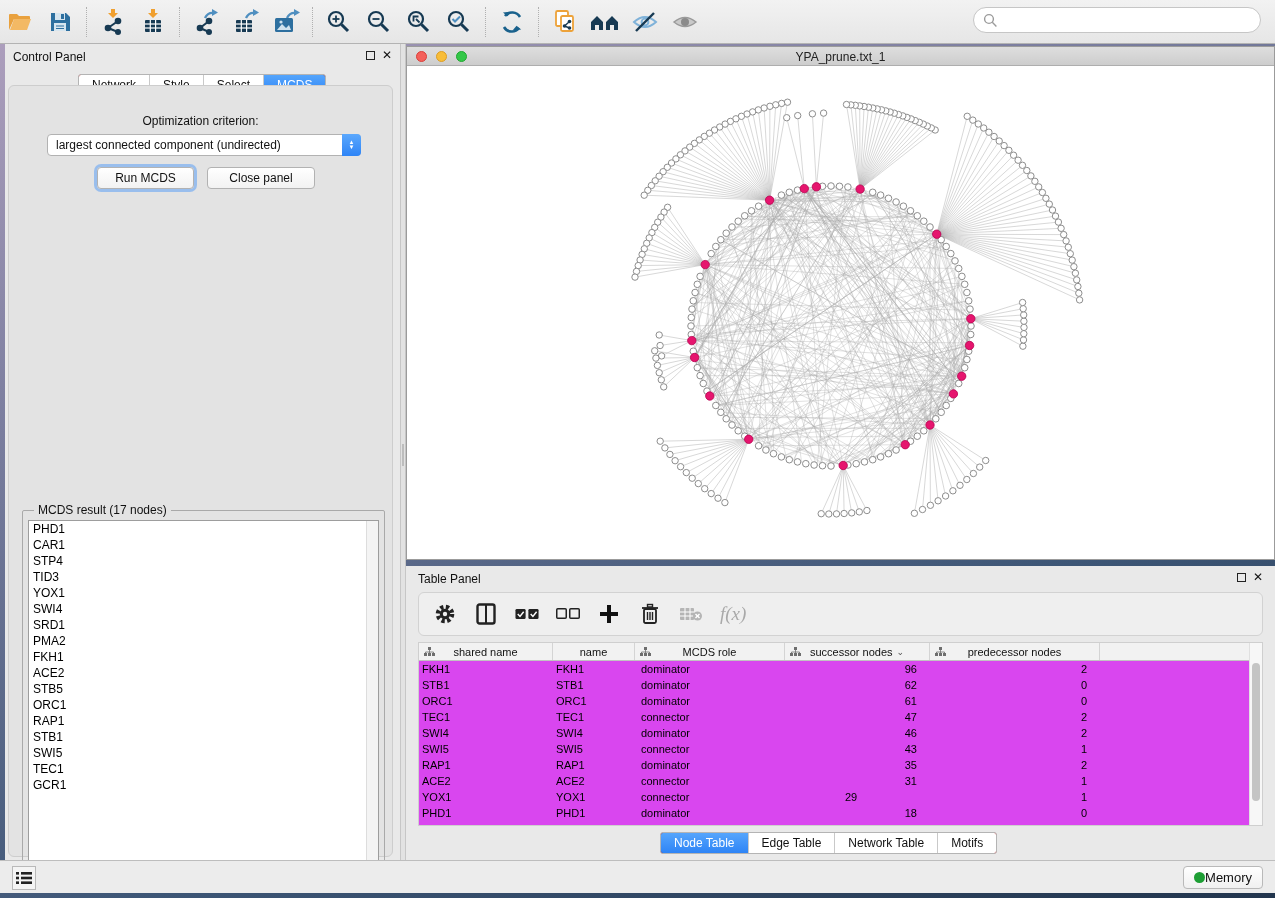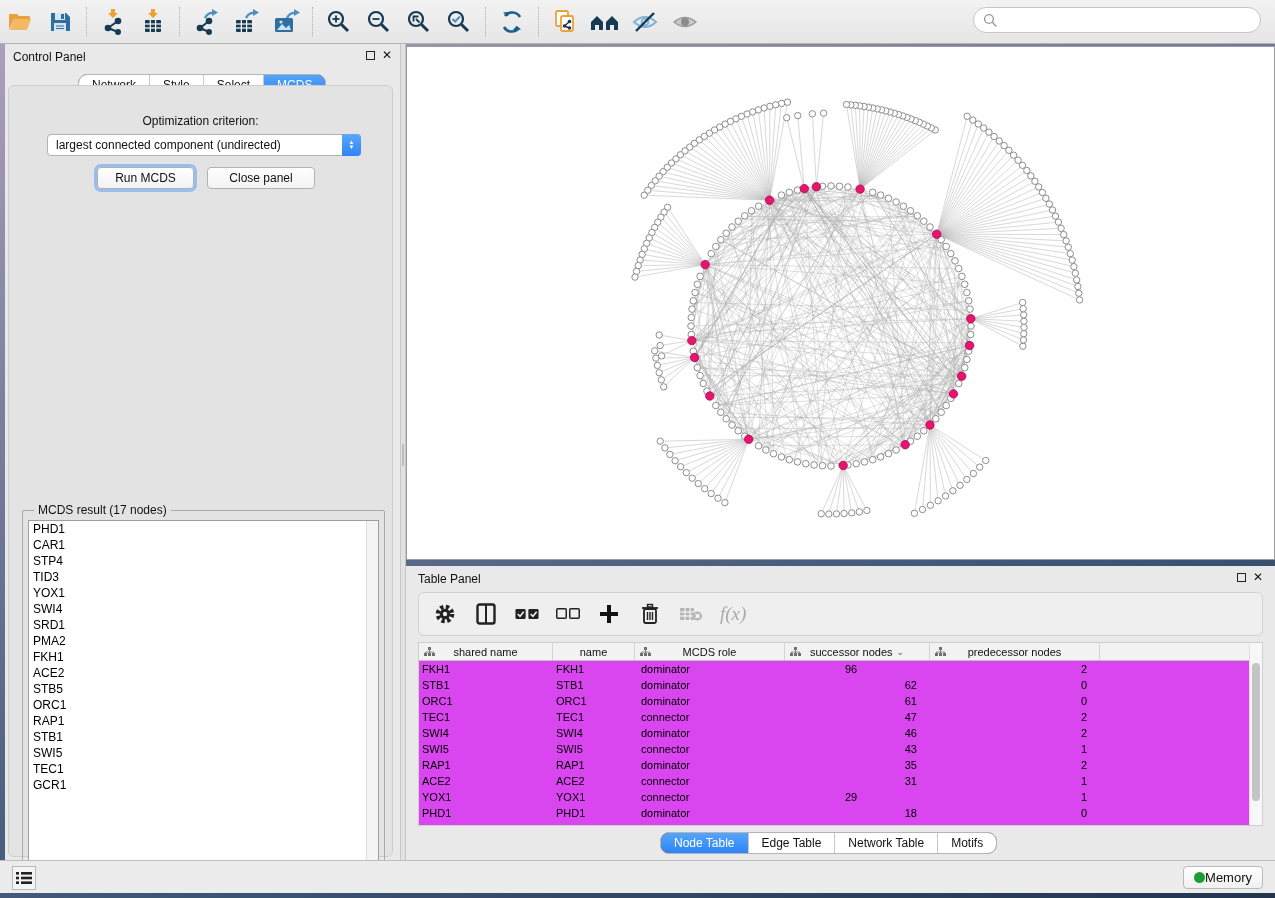--- a/index.html
+++ b/index.html
@@ -23,21 +23,21 @@
   #bottom-strip { position:absolute; left:0; top:893px; width:1275px; height:5px; background:transparent; }
 
   
   #control-panel { position:absolute; left:5px; top:44px; width:395px; height:816px; background:#e9e9e9; }
   .panel-title-row { position:absolute; left:0; top:0; width:100%; height:24px; }
   .panel-title { position:absolute; left:8px; top:6px; font-size:12px; color:#111; }
   .win-btns { position:absolute; right:8px; top:6px; display:flex; gap:7px; align-items:center; }
   .float-btn { width:9px; height:9px; border:1.5px solid #222; display:inline-block; }
   .close-btn { font-size:12px; font-weight:bold; color:#111; line-height:10px; }
 
-  .seg-tabs { position:absolute; display:flex; background:#b91c1c; border:1px solid #b4b4b4; border-radius:9px; overflow:hidden; }
+  .seg-tabs { position:absolute; display:flex; background:#b91c1c; border:1px solid #b4b4b4; border-radius:3px; overflow:hidden; }
   .seg-tab { padding:3px 13px; font-size:12px; background:#fff; color:#111; border-right:1px solid #c9c9c9; cursor:default; }
   .seg-tab:last-child { border-right:none; }
   .seg-tab.active { background:linear-gradient(#55a5fc,#2e84f6); color:#fff; }
 
   #cp-tabs { left:73px; top:30px; }
 
   #cp-inner { position:absolute; left:3px; top:41px; width:385px; height:772px;
               background:#e3e3e3; border:1px solid #cdcdcd; border-radius:6px; }
   #criterion-label { position:absolute; left:0; top:28px; width:100%; text-align:center; font-size:12px; }
   #criterion-select { position:absolute; left:38px; top:48px; width:314px; height:22px; background:#fff;
@@ -317,20 +317,26 @@
       </div>
     </div>
   </div>
 </div>
 
 <div id="v-splitter">
     <span class="grip"></span>
   </div>
 
 <div id="net-window">
+  <div id="net-titlebar">
+    <span class="tl" id="tl-red"></span>
+    <span class="tl" id="tl-yellow"></span>
+    <span class="tl" id="tl-green"></span>
+    <span id="net-title">YPA_prune.txt_1</span>
+  </div>
   <svg id="net-canvas" viewBox="0 0 867 493">
       <path d="M362.6 134.2L424.0 400.0M362.6 134.2L398.8 122.3M362.6 134.2L285.0 243.1M362.6 134.2L548.0 325.1M362.6 134.2L415.5 399.7M362.6 134.2L489.1 384.0M362.6 134.2L286.3 285.2M362.6 134.2L457.5 124.1M362.6 134.2L473.6 129.1M362.6 134.2L293.1 210.4M362.6 134.2L489.1 136.0M362.6 134.2L548.0 194.9M362.6 134.2L516.8 364.8M362.6 134.2L543.8 187.6M362.6 134.2L308.8 339.5M362.6 134.2L523.0 359.0M362.6 134.2L308.8 180.5M362.6 134.2L351.6 379.8M362.6 134.2L528.8 352.8M362.6 134.2L539.2 339.5M362.6 134.2L366.5 387.7M397.3 122.6L528.8 352.8M397.3 122.6L331.2 155.2M397.3 122.6L319.2 167.2M397.3 122.6L557.7 301.7M397.3 122.6L554.9 309.6M397.3 122.6L344.5 144.8M397.3 122.6L551.7 317.5M397.3 122.6L285.0 243.1M397.3 122.6L407.1 121.0M397.3 122.6L285.0 243.1M397.3 122.6L319.2 352.8M397.3 122.6L415.5 399.7M397.3 122.6L424.0 120.0M397.3 122.6L543.8 187.6M397.3 122.6L398.8 122.3M397.3 122.6L551.7 317.5M397.3 122.6L534.2 346.3M397.3 122.6L534.2 346.3M397.3 122.6L551.7 317.5M397.3 122.6L293.1 210.4M397.3 122.6L481.5 132.3M397.3 122.6L300.0 325.1M397.3 122.6L382.3 126.3M397.3 122.6L510.3 149.8M397.3 122.6L415.5 120.3M397.3 122.6L510.3 370.2M397.3 122.6L563.0 276.9M409.4 120.8L300.0 194.9M409.4 120.8L465.7 393.7M409.4 120.8L548.0 325.1M409.4 120.8L319.2 352.8M409.4 120.8L288.1 226.5M409.4 120.8L304.2 332.4M409.4 120.8L432.5 120.3M409.4 120.8L563.0 243.1M409.4 120.8L561.7 285.2M409.4 120.8L534.2 346.3M409.4 120.8L290.3 301.7M409.4 120.8L407.1 121.0M409.4 120.8L308.8 180.5M409.4 120.8L319.2 352.8M409.4 120.8L304.2 332.4M409.4 120.8L285.0 276.9M453.1 123.1L331.2 364.8M453.1 123.1L296.3 317.5M453.1 123.1L374.4 129.1M453.1 123.1L523.0 161.0M453.1 123.1L496.4 379.8M453.1 123.1L284.3 251.5M453.1 123.1L300.0 325.1M453.1 123.1L510.3 370.2M453.1 123.1L313.8 346.3M453.1 123.1L313.8 346.3M453.1 123.1L285.0 276.9M453.1 123.1L481.5 132.3M453.1 123.1L300.0 194.9M529.7 168.2L300.0 325.1M529.7 168.2L313.8 173.7M529.7 168.2L351.6 140.2M529.7 168.2L440.9 121.0M529.7 168.2L523.0 359.0M529.7 168.2L543.8 187.6M529.7 168.2L285.0 276.9M529.7 168.2L449.2 122.3M529.7 168.2L539.2 180.5M529.7 168.2L563.7 251.5M529.7 168.2L543.8 187.6M529.7 168.2L424.0 120.0M529.7 168.2L337.7 149.8M529.7 168.2L481.5 387.7M529.7 168.2L465.7 393.7M529.7 168.2L516.8 364.8M529.7 168.2L366.5 387.7M529.7 168.2L563.0 243.1M529.7 168.2L300.0 325.1M529.7 168.2L300.0 325.1M529.7 168.2L489.1 136.0M563.8 252.7L432.5 399.7M563.8 252.7L534.2 346.3M563.8 252.7L554.9 309.6M563.8 252.7L465.7 126.3M563.8 252.7L284.3 268.5M563.8 252.7L358.9 384.0M563.8 252.7L374.4 129.1M563.8 252.7L382.3 126.3M563.8 252.7L551.7 317.5M563.8 252.7L358.9 136.0M563.8 252.7L564.0 260.0M563.8 252.7L473.6 129.1M563.8 252.7L457.5 395.9M563.8 252.7L284.0 260.0M563.8 252.7L390.5 124.1M563.8 252.7L337.7 370.2M298.2 198.6L296.3 202.5M298.2 198.6L473.6 129.1M298.2 198.6L557.7 301.7M298.2 198.6L407.1 399.0M298.2 198.6L539.2 180.5M298.2 198.6L344.5 144.8M298.2 198.6L288.1 226.5M298.2 198.6L284.3 251.5M298.2 198.6L432.5 399.7M298.2 198.6L534.2 173.7M298.2 198.6L382.3 126.3M298.2 198.6L551.7 317.5M298.2 198.6L351.6 379.8M298.2 198.6L523.0 359.0M298.2 198.6L366.5 387.7M298.2 198.6L325.0 359.0M298.2 198.6L481.5 387.7M298.2 198.6L554.9 309.6M298.2 198.6L284.3 268.5M298.2 198.6L551.7 202.5M298.2 198.6L415.5 120.3M298.2 198.6L503.5 144.8M298.2 198.6L557.7 218.3M284.8 274.6L432.5 120.3M284.8 274.6L465.7 126.3M284.8 274.6L563.0 276.9M284.8 274.6L325.0 161.0M284.8 274.6L557.7 218.3M284.8 274.6L288.1 226.5M284.8 274.6L561.7 234.8M284.8 274.6L528.8 167.2M284.8 274.6L319.2 352.8M284.8 274.6L325.0 359.0M284.8 274.6L559.9 293.5M284.8 274.6L534.2 173.7M284.8 274.6L554.9 210.4M284.8 274.6L293.1 210.4M284.8 274.6L457.5 395.9M284.8 274.6L496.4 379.8M284.8 274.6L415.5 399.7M287.6 291.5L382.3 126.3M287.6 291.5L337.7 370.2M287.6 291.5L296.3 317.5M287.6 291.5L465.7 393.7M287.6 291.5L382.3 126.3M287.6 291.5L290.3 301.7M287.6 291.5L296.3 317.5M287.6 291.5L366.5 132.3M287.6 291.5L382.3 126.3M287.6 291.5L286.3 285.2M287.6 291.5L561.7 234.8M287.6 291.5L390.5 124.1M287.6 291.5L300.0 194.9M287.6 291.5L366.5 387.7M287.6 291.5L344.5 375.2M287.6 291.5L293.1 309.6M287.6 291.5L358.9 384.0M287.6 291.5L407.1 121.0M287.6 291.5L296.3 317.5M302.8 330.0L516.8 155.2M302.8 330.0L293.1 309.6M302.8 330.0L510.3 149.8M302.8 330.0L557.7 218.3M302.8 330.0L288.1 226.5M302.8 330.0L551.7 317.5M302.8 330.0L563.0 276.9M302.8 330.0L300.0 194.9M302.8 330.0L457.5 395.9M302.8 330.0L382.3 393.7M302.8 330.0L308.8 180.5M341.7 373.3L548.0 194.9M341.7 373.3L308.8 339.5M341.7 373.3L296.3 202.5M341.7 373.3L300.0 194.9M341.7 373.3L344.5 144.8M341.7 373.3L539.2 339.5M341.7 373.3L534.2 173.7M341.7 373.3L523.0 161.0M341.7 373.3L308.8 180.5M341.7 373.3L313.8 346.3M341.7 373.3L286.3 285.2M341.7 373.3L286.3 285.2M341.7 373.3L528.8 352.8M341.7 373.3L510.3 149.8M341.7 373.3L563.0 276.9M341.7 373.3L398.8 122.3M341.7 373.3L561.7 285.2M341.7 373.3L308.8 339.5M436.2 399.5L559.9 293.5M436.2 399.5L539.2 339.5M436.2 399.5L382.3 126.3M436.2 399.5L554.9 210.4M436.2 399.5L293.1 210.4M436.2 399.5L510.3 149.8M436.2 399.5L319.2 167.2M436.2 399.5L325.0 359.0M436.2 399.5L319.2 352.8M436.2 399.5L551.7 317.5M436.2 399.5L337.7 370.2M436.2 399.5L284.3 268.5M498.2 378.7L290.3 218.3M498.2 378.7L351.6 379.8M498.2 378.7L449.2 397.7M498.2 378.7L366.5 132.3M498.2 378.7L561.7 234.8M498.2 378.7L440.9 121.0M498.2 378.7L563.0 243.1M498.2 378.7L449.2 397.7M498.2 378.7L523.0 359.0M498.2 378.7L293.1 210.4M498.2 378.7L481.5 132.3M498.2 378.7L407.1 121.0M498.2 378.7L296.3 202.5M498.2 378.7L563.7 268.5M498.2 378.7L465.7 393.7M523.0 359.0L374.4 129.1M523.0 359.0L293.1 210.4M523.0 359.0L449.2 122.3M523.0 359.0L528.8 352.8M523.0 359.0L415.5 120.3M523.0 359.0L415.5 399.7M523.0 359.0L563.7 251.5M523.0 359.0L523.0 161.0M523.0 359.0L561.7 285.2M523.0 359.0L534.2 173.7M523.0 359.0L313.8 346.3M523.0 359.0L561.7 285.2M523.0 359.0L432.5 120.3M523.0 359.0L554.9 309.6M523.0 359.0L548.0 325.1M523.0 359.0L398.8 122.3M523.0 359.0L563.0 243.1M546.4 327.9L288.1 293.5M546.4 327.9L528.8 167.2M546.4 327.9L286.3 285.2M546.4 327.9L398.8 122.3M546.4 327.9L290.3 301.7M546.4 327.9L563.7 268.5M546.4 327.9L548.0 194.9M546.4 327.9L344.5 375.2M546.4 327.9L351.6 140.2M546.4 327.9L288.1 226.5M546.4 327.9L308.8 339.5M546.4 327.9L551.7 202.5M546.4 327.9L465.7 393.7M546.4 327.9L473.6 390.9M546.4 327.9L539.2 339.5M546.4 327.9L489.1 384.0M546.4 327.9L374.4 390.9M546.4 327.9L481.5 387.7M546.4 327.9L489.1 136.0M546.4 327.9L285.0 243.1M546.4 327.9L382.3 126.3M554.7 310.2L496.4 140.2M554.7 310.2L489.1 136.0M554.7 310.2L288.1 226.5M554.7 310.2L563.7 268.5M554.7 310.2L440.9 121.0M554.7 310.2L290.3 301.7M554.7 310.2L374.4 390.9M554.7 310.2L313.8 173.7M554.7 310.2L523.0 161.0M554.7 310.2L398.8 122.3M554.7 310.2L563.0 243.1M554.7 310.2L284.3 268.5M554.7 310.2L554.9 210.4M554.7 310.2L563.7 251.5M554.7 310.2L293.1 309.6M554.7 310.2L473.6 390.9M554.7 310.2L308.8 339.5M554.7 310.2L382.3 126.3M554.7 310.2L457.5 124.1M554.7 310.2L351.6 379.8M554.7 310.2L313.8 173.7M554.7 310.2L559.9 293.5M554.7 310.2L496.4 379.8M562.6 279.5L432.5 399.7M562.6 279.5L424.0 400.0M562.6 279.5L481.5 387.7M562.6 279.5L415.5 399.7M562.6 279.5L308.8 339.5M562.6 279.5L351.6 140.2M562.6 279.5L523.0 359.0M562.6 279.5L465.7 126.3M562.6 279.5L465.7 126.3M562.6 279.5L528.8 167.2M562.6 279.5L308.8 339.5M562.6 279.5L424.0 400.0M562.6 279.5L551.7 317.5M509.1 148.8L562.6 280.1M284.5 271.2L532.5 348.5M374.5 129.0L544.3 331.5M359.6 135.7L507.3 372.5M324.6 358.6L368.8 131.3M563.9 266.1L328.2 157.9M551.0 201.1L323.5 357.5M511.5 150.7L445.1 121.6M418.1 399.9L287.9 292.9M550.8 319.4L364.3 133.4M360.9 135.0L475.4 129.8M307.6 182.2L507.9 147.9M332.4 154.2L409.4 399.2M517.7 156.0L333.6 153.1M504.3 145.3L303.8 331.7M563.7 269.4L522.9 161.0M459.8 395.3L563.9 263.8M328.6 362.4L519.6 362.3M358.4 136.3L527.7 165.9M554.8 210.1L491.0 382.9M410.1 399.3L439.1 120.8M344.7 144.6L361.5 385.3M523.9 162.0L385.8 394.7M387.1 395.1L459.2 124.5M324.4 161.6L511.0 150.3M456.4 123.8L354.9 381.8M299.9 195.3L321.0 354.8M288.8 296.2L493.6 138.5M514.9 366.4L292.6 211.6M377.6 392.1L556.8 304.3M379.7 392.8L323.2 162.8M287.9 292.7L383.3 126.0M313.0 174.7L457.7 124.1M563.1 244.3L286.0 236.5M536.5 176.7L361.0 385.0M547.2 326.5L436.1 399.5M535.1 174.8L559.2 296.3M564.0 261.1L344.9 144.5M394.7 396.9L358.6 136.2M430.6 120.2L307.5 182.4M351.4 379.7L293.9 311.7M360.6 384.8L439.3 120.8M357.4 136.9L480.3 131.8M494.9 380.7L284.0 258.2M467.8 127.0L285.5 239.6M511.6 150.8L337.0 150.3M446.1 398.3L553.4 313.4M387.1 125.0L292.7 211.4M494.2 138.9L412.5 399.5M303.5 188.8L284.2 252.8M447.4 122.0L329.5 363.3M505.6 373.8L352.6 139.6M502.1 143.8L420.9 400.0M309.9 341.1L373.1 129.6M467.9 392.9L365.8 132.7M374.0 129.2L563.1 243.8M457.4 396.0L545.8 190.9M563.7 269.1L512.6 368.4M295.7 316.0L356.9 137.1M529.1 352.5L317.9 351.3M454.8 396.6L558.1 300.3M339.3 371.5L510.6 370.0M291.1 303.9L313.6 173.9M502.7 144.2L334.3 367.5" stroke="#ababab" stroke-width="0.55" fill="none" opacity="0.65"></path>
       <path d="M362.6 134.2L380.5 36.2M362.6 134.2L374.6 37.4M362.6 134.2L368.7 38.8M362.6 134.2L362.9 40.3M362.6 134.2L357.1 42.0M362.6 134.2L351.3 43.9M362.6 134.2L345.6 45.9M362.6 134.2L340.0 48.0M362.6 134.2L334.4 50.3M362.6 134.2L328.9 52.8M362.6 134.2L323.4 55.4M362.6 134.2L318.1 58.1M362.6 134.2L312.7 61.0M362.6 134.2L307.5 64.0M362.6 134.2L302.4 67.2M362.6 134.2L297.3 70.4M362.6 134.2L292.3 73.9M362.6 134.2L287.4 77.4M362.6 134.2L282.7 81.1M362.6 134.2L278.0 84.9M362.6 134.2L273.4 88.8M362.6 134.2L268.9 92.9M362.6 134.2L264.5 97.0M362.6 134.2L260.3 101.3M362.6 134.2L256.1 105.7M362.6 134.2L252.1 110.2M362.6 134.2L248.2 114.8M362.6 134.2L244.4 119.5M362.6 134.2L240.8 124.3M362.6 134.2L237.2 129.2M397.3 122.6L390.7 49.6M397.3 122.6L379.7 51.7M409.4 120.8L416.6 47.1M409.4 120.8L405.4 47.8M453.1 123.1L528.2 64.0M453.1 123.1L524.3 61.9M453.1 123.1L520.3 60.0M453.1 123.1L516.3 58.1M453.1 123.1L512.3 56.3M453.1 123.1L508.2 54.6M453.1 123.1L504.1 52.9M453.1 123.1L499.9 51.4M453.1 123.1L495.8 49.9M453.1 123.1L491.5 48.5M453.1 123.1L487.3 47.2M453.1 123.1L483.1 46.0M453.1 123.1L478.8 44.9M453.1 123.1L474.5 43.8M453.1 123.1L470.2 42.9M453.1 123.1L465.8 42.0M453.1 123.1L461.5 41.2M453.1 123.1L457.1 40.5M453.1 123.1L452.7 39.9M453.1 123.1L448.3 39.3M453.1 123.1L443.9 38.9M453.1 123.1L439.5 38.5M529.7 168.2L672.6 233.9M529.7 168.2L671.8 227.2M529.7 168.2L670.9 220.5M529.7 168.2L669.7 213.9M529.7 168.2L668.4 207.2M529.7 168.2L666.9 200.7M529.7 168.2L665.2 194.1M529.7 168.2L663.3 187.7M529.7 168.2L661.3 181.2M529.7 168.2L659.1 174.9M529.7 168.2L656.7 168.6M529.7 168.2L654.1 162.3M529.7 168.2L651.4 156.1M529.7 168.2L648.5 150.1M529.7 168.2L645.5 144.0M529.7 168.2L642.3 138.1M529.7 168.2L638.9 132.3M529.7 168.2L635.4 126.5M529.7 168.2L631.7 120.9M529.7 168.2L627.9 115.3M529.7 168.2L623.9 109.9M529.7 168.2L619.8 104.5M529.7 168.2L615.5 99.3M529.7 168.2L611.1 94.2M529.7 168.2L606.6 89.2M529.7 168.2L601.9 84.3M529.7 168.2L597.1 79.6M529.7 168.2L592.2 75.0M529.7 168.2L587.1 70.5M529.7 168.2L581.9 66.2M529.7 168.2L576.7 62.0M529.7 168.2L571.3 58.0M529.7 168.2L565.8 54.1M529.7 168.2L560.2 50.3M298.2 198.6L260.6 141.3M298.2 198.6L257.1 146.1M298.2 198.6L253.9 151.1M298.2 198.6L250.7 156.2M298.2 198.6L247.7 161.4M298.2 198.6L244.9 166.6M298.2 198.6L242.2 171.9M298.2 198.6L239.7 177.3M298.2 198.6L237.3 182.8M298.2 198.6L235.1 188.4M298.2 198.6L233.1 194.0M298.2 198.6L231.2 199.6M298.2 198.6L229.5 205.4M298.2 198.6L228.0 211.1M563.8 252.7L615.9 280.2M563.8 252.7L616.5 273.9M563.8 252.7L616.8 267.7M563.8 252.7L617.0 261.4M563.8 252.7L616.9 255.2M563.8 252.7L616.7 248.9M563.8 252.7L616.2 242.7M563.8 252.7L615.6 236.5M284.8 274.6L252.2 269.0M284.8 274.6L253.1 279.5M284.8 274.6L254.6 289.9M287.6 291.5L247.7 284.8M287.6 291.5L248.9 292.1M287.6 291.5L250.4 299.4M287.6 291.5L252.2 306.7M287.6 291.5L254.3 313.8M287.6 291.5L256.7 320.9M341.7 373.3L253.2 375.2M341.7 373.3L257.9 381.9M341.7 373.3L262.9 388.4M341.7 373.3L268.1 394.7M341.7 373.3L273.6 400.7M341.7 373.3L279.3 406.6M341.7 373.3L285.2 412.2M341.7 373.3L291.3 417.6M341.7 373.3L297.7 422.7M341.7 373.3L304.2 427.6M341.7 373.3L311.0 432.2M341.7 373.3L317.9 436.6M436.2 399.5L414.2 447.7M436.2 399.5L421.8 448.0M436.2 399.5L429.5 447.9M436.2 399.5L437.1 447.5M436.2 399.5L444.7 446.9M436.2 399.5L452.3 445.9M436.2 399.5L459.9 444.5M523.0 359.0L507.4 447.3M523.0 359.0L515.5 443.5M523.0 359.0L523.4 439.3M523.0 359.0L531.1 434.8M523.0 359.0L538.6 430.0M523.0 359.0L545.9 424.8M523.0 359.0L553.0 419.3M523.0 359.0L559.8 413.5M523.0 359.0L566.4 407.5M523.0 359.0L572.7 401.1M523.0 359.0L578.7 394.5" stroke="#b6b6b6" stroke-width="0.6" fill="none" opacity="0.9"></path>
       <circle cx="564.0" cy="260.0" r="3.3" fill="#fff" stroke="#8d8d8d" stroke-width="1"></circle>
       <circle cx="563.0" cy="243.1" r="3.3" fill="#fff" stroke="#8d8d8d" stroke-width="1"></circle>
       <circle cx="561.7" cy="234.8" r="3.3" fill="#fff" stroke="#8d8d8d" stroke-width="1"></circle>
       <circle cx="559.9" cy="226.5" r="3.3" fill="#fff" stroke="#8d8d8d" stroke-width="1"></circle>
       <circle cx="557.7" cy="218.3" r="3.3" fill="#fff" stroke="#8d8d8d" stroke-width="1"></circle>
       <circle cx="554.9" cy="210.4" r="3.3" fill="#fff" stroke="#8d8d8d" stroke-width="1"></circle>
       <circle cx="551.7" cy="202.5" r="3.3" fill="#fff" stroke="#8d8d8d" stroke-width="1"></circle>
@@ -703,21 +709,21 @@
             <path d="M5.5 3 v2 M1.5 6 v-1 h8 v1 M5.5 5 v1" stroke="#6e6e6e" fill="none" stroke-width="0.8"></path>
           </svg>
           <span>predecessor nodes</span>
         </div>
       </div>
     <div id="tbody">
         <div class="tr">
           <div class="td" style="width: 134px; padding-left: 3px;">FKH1</div>
           <div class="td" style="width: 82px; padding-left: 3px;">FKH1</div>
           <div class="td" style="width: 150px; padding-left: 6px;">dominator</div>
-          <div class="td num" style="width: 145px; padding-left: 0px; text-align: center;">96</div>
+          <div class="td num" style="width: 145px; padding-left: 0px;">96</div>
           <div class="td num" style="width: 170px; padding-left: 0px;">2</div>
         </div>
         <div class="tr">
           <div class="td" style="width: 134px; padding-left: 3px;">STB1</div>
           <div class="td" style="width: 82px; padding-left: 3px;">STB1</div>
           <div class="td" style="width: 150px; padding-left: 6px;">dominator</div>
           <div class="td num" style="width: 145px; padding-left: 0px;">62</div>
           <div class="td num" style="width: 170px; padding-left: 0px;">0</div>
         </div>
         <div class="tr">

